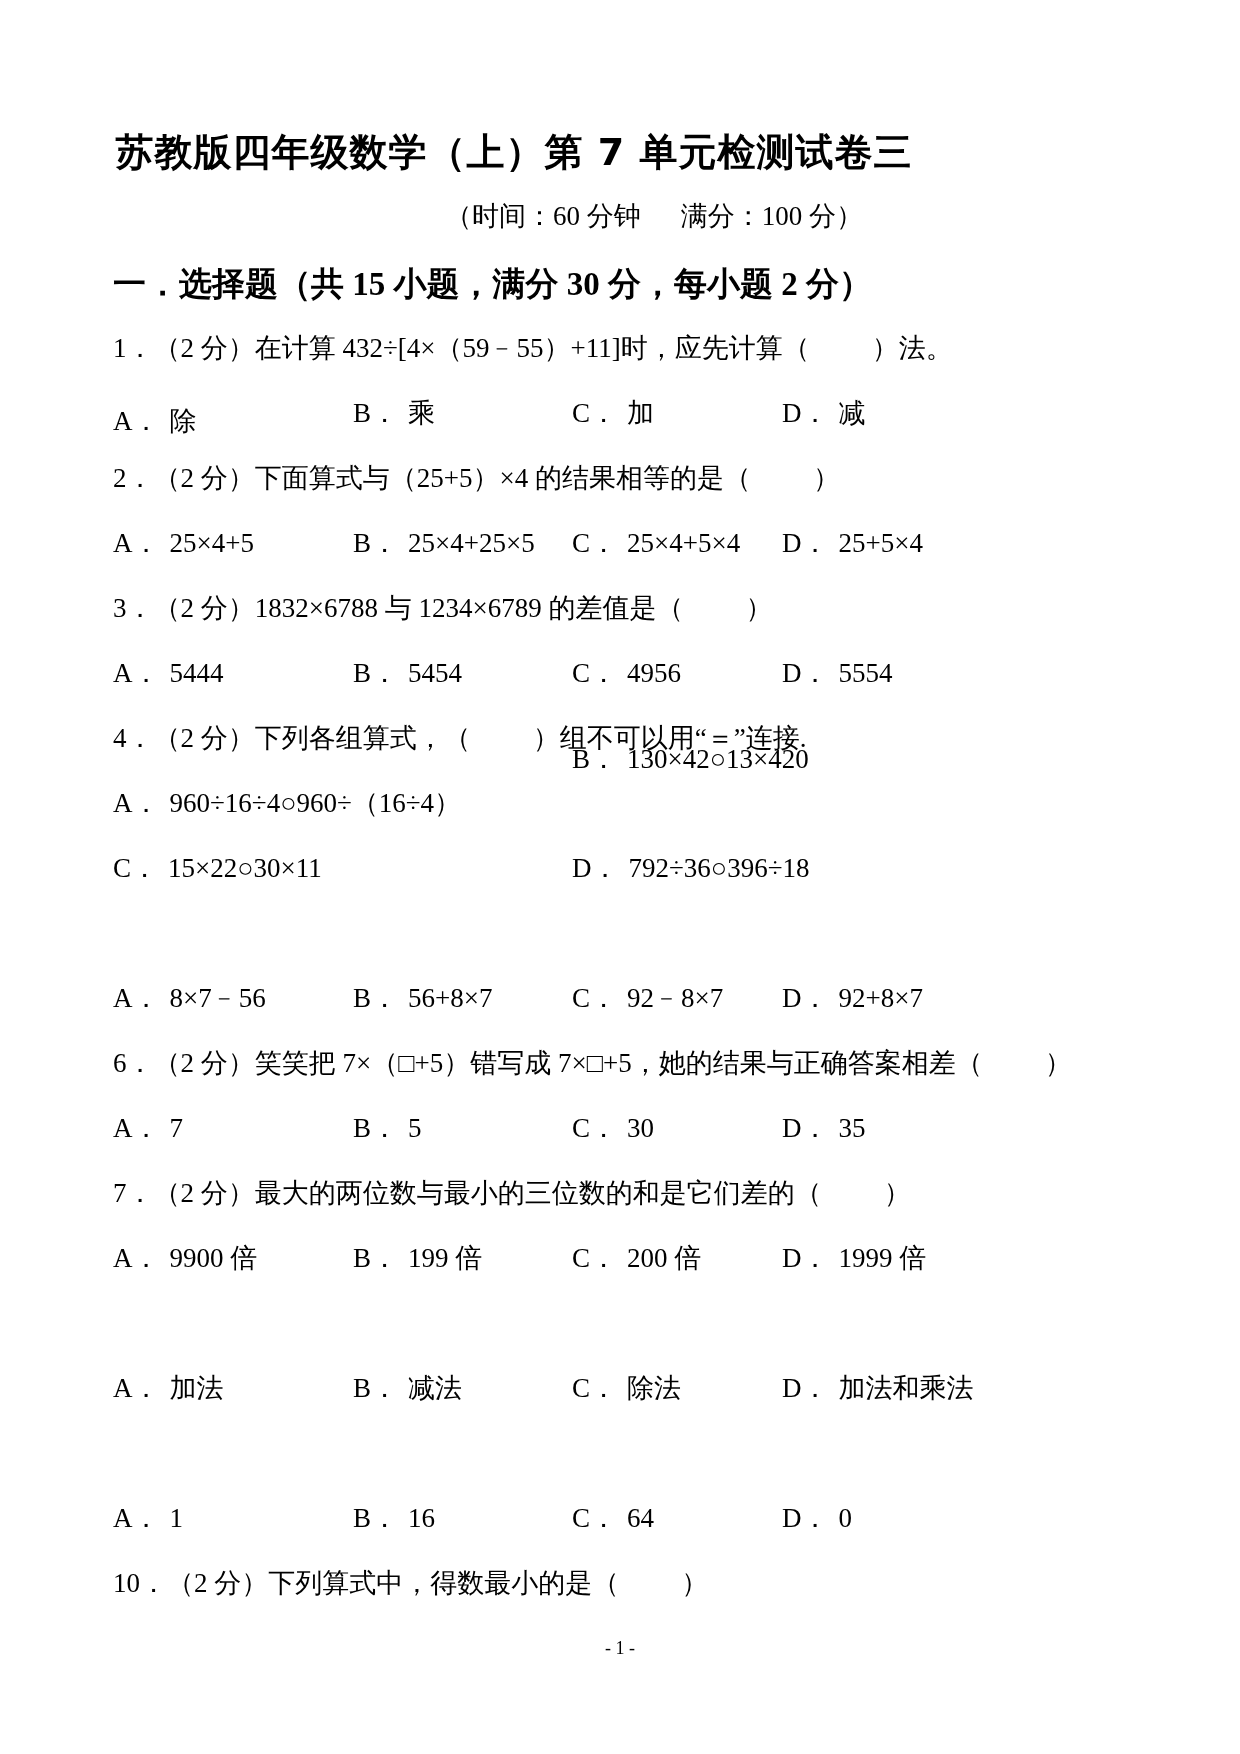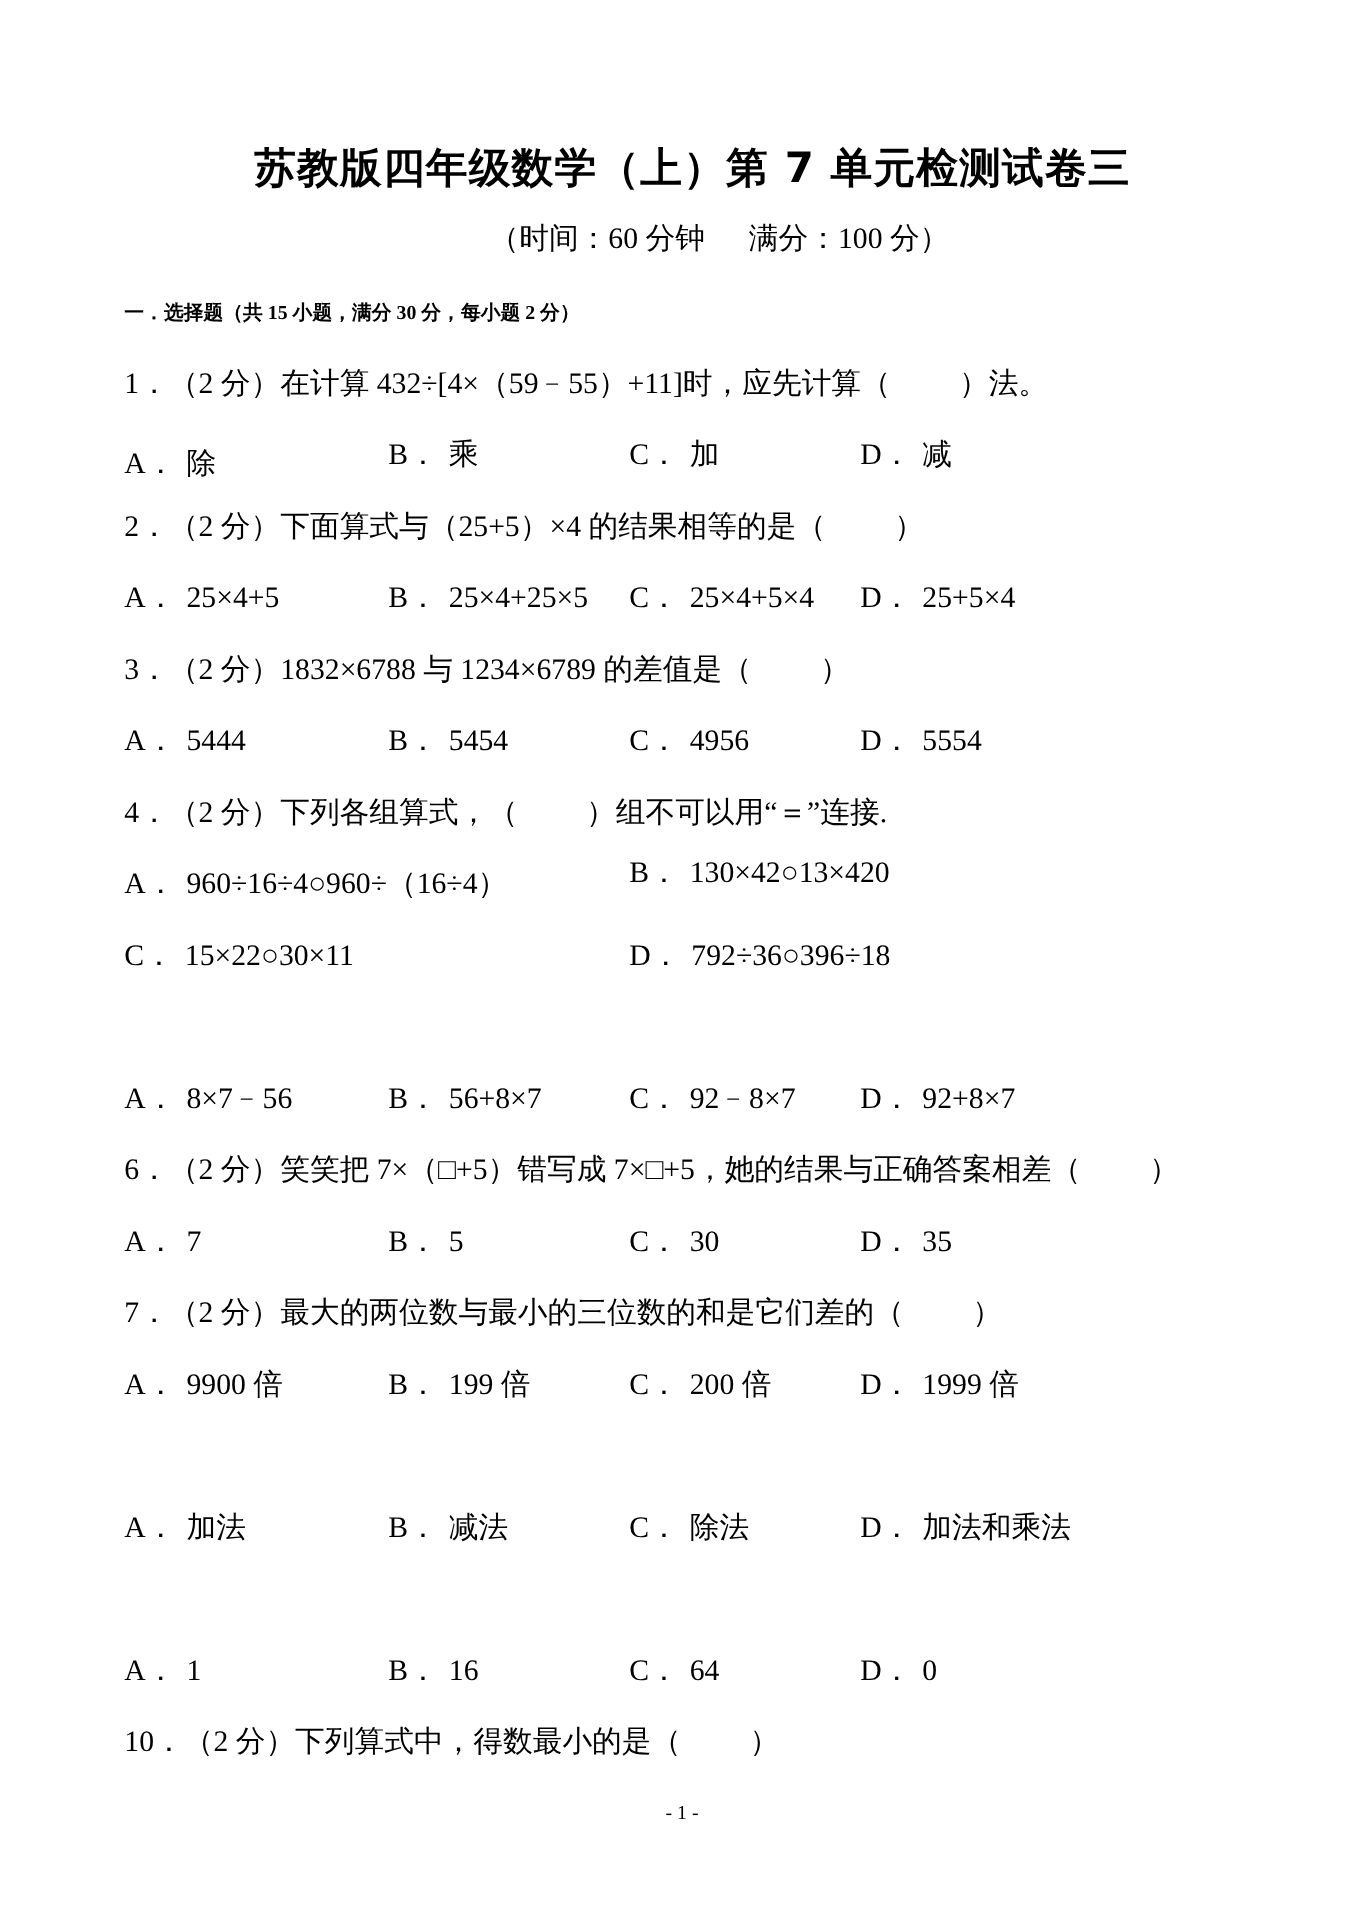--- a/index.html
+++ b/index.html
@@ -18,21 +18,21 @@
     .page {
       position: absolute;
       left: 0; top: 0;
       width: 1240px;
       height: 1754px;
     }
     .title {
       position: absolute;
       left: 0; width: 1028px;
       top: 128px;
-      text-align: right;
+      text-align: center;
       font-family: "DejaVu Sans", "Liberation Sans", sans-serif;
       font-weight: bold;
       font-size: 38px;
       letter-spacing: 1px;
       line-height: 48px;
     }
     .subtitle {
       position: absolute;
       left: 0; width: 1240px;
       top: 198px;
@@ -40,21 +40,21 @@
       font-size: 27px;
       line-height: 36px;
       padding-left: 34px;
     }
     .subtitle span { display: inline-block; }
     .subtitle .gap { width: 40px; }
     .section {
       position: absolute;
       left: 113px;
       top: 266px;
-      font-size: 18px;
+      font-size: 33px;
       font-weight: bold;
       line-height: 36px;
     }
     .line {
       position: absolute;
       left: 113px;
       font-size: 27px;
       line-height: 36px;
       white-space: nowrap;
     }
@@ -109,21 +109,21 @@
   </div>
   <div class="opt" style="left:113px;top:655px"><span class="lab">A．</span><span>5444</span></div>
   <div class="opt" style="left:353px;top:655px"><span class="lab">B．</span><span>5454</span></div>
   <div class="opt" style="left:572px;top:655px"><span class="lab">C．</span><span>4956</span></div>
   <div class="opt" style="left:782px;top:655px"><span class="lab">D．</span><span>5554</span></div>
 
   <div class="line" style="top:720px">
     <span>4．（2 分）下列各组算式，（</span><span class="blank"></span><span>）组不可以用“＝”连接.</span>
   </div>
   <div class="opt" style="left:113px;top:785px"><span class="lab">A．</span><span>960÷16÷4○960÷（16÷4）</span></div>
-  <div class="opt" style="left:572px;top:775px"><span class="lab">B．</span><span>130×42○13×420</span></div>
+  <div class="opt" style="left:572px;top:741px"><span class="lab">B．</span><span>130×42○13×420</span></div>
   <div class="opt" style="left:113px;top:850px"><span class="lab">C．</span><span>15×22○30×11</span></div>
   <div class="opt" style="left:572px;top:850px"><span class="lab">D．</span><span>792÷36○396÷18</span></div>
 
   <div class="opt" style="left:113px;top:980px"><span class="lab">A．</span><span>8×7﹣56</span></div>
   <div class="opt" style="left:353px;top:980px"><span class="lab">B．</span><span>56+8×7</span></div>
   <div class="opt" style="left:572px;top:980px"><span class="lab">C．</span><span>92﹣8×7</span></div>
   <div class="opt" style="left:782px;top:980px"><span class="lab">D．</span><span>92+8×7</span></div>
 
   <div class="line" style="top:1045px">
     <span>6．（2 分）笑笑把 7×（□+5）错写成 7×□+5，她的结果与正确答案相差（</span><span class="blank"></span><span>）</span>

